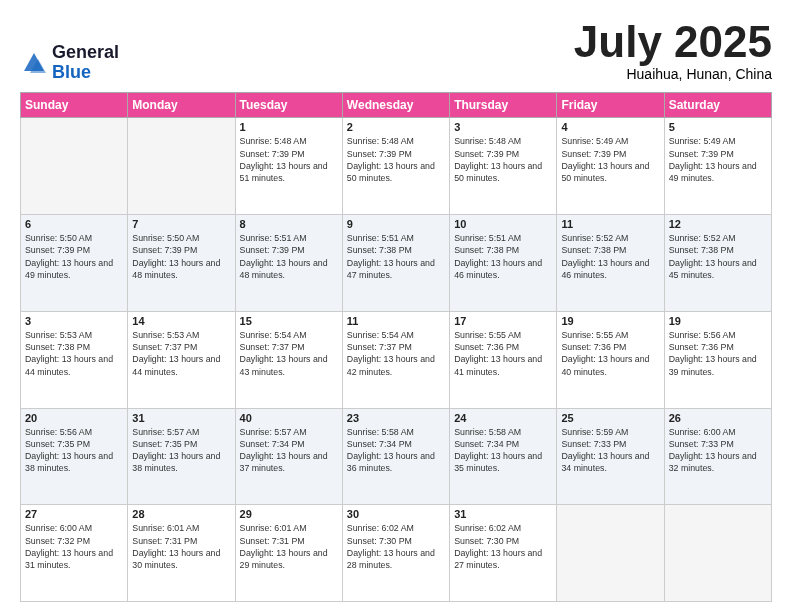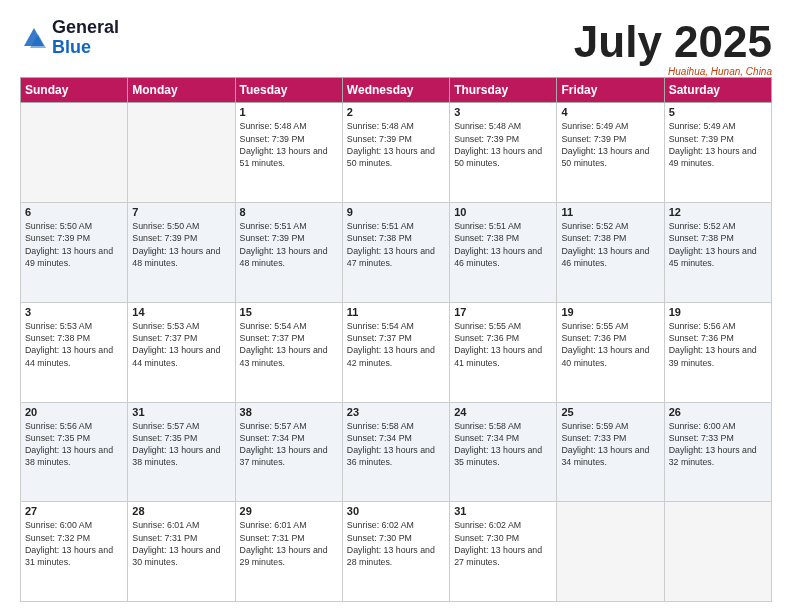--- a/index.html
+++ b/index.html
@@ -13,21 +13,22 @@
     .page {
       width: 792px;
       height: 612px;
       padding: 18px 20px 10px 20px;
       display: flex;
       flex-direction: column;
     }
     .header {
       display: flex;
       justify-content: space-between;
-      align-items: flex-start;
+      align-items: flex-end;
+      margin-bottom: 10px;
     }
     .logo {
       display: flex;
       align-items: center;
       gap: 4px;
     }
     .logo-text {
       font-size: 18px;
       font-weight: bold;
       line-height: 1.1;
@@ -41,32 +42,31 @@
     .title-block {
       text-align: right;
     }
     .title-month {
       font-size: 44px;
       font-weight: bold;
       color: #222;
       line-height: 1.1;
     }
     .title-location {
-      font-size: 10px;
-      color: #c2410c;
-      font-style: italic;
+      font-size: 14px;
+      color: #000000;
     }
     .calendar {
       flex: 1;
       border-collapse: collapse;
       width: 100%;
       table-layout: fixed;
     }
     .calendar th {
-      background-color: #be185d;
+      background-color: #ec4899;
       color: #fff;
       font-size: 12px;
       font-weight: bold;
       padding: 5px 4px;
       text-align: left;
       border: 1px solid #aaa;
     }
     .calendar td {
       border: 1px solid #ccc;
       vertical-align: top;
@@ -258,21 +258,21 @@
 Sunset: 7:35 PM
 Daylight: 13 hours and 38 minutes.</div>
           </td>
           <td>
             <span class="day-number">31</span>
             <div class="day-info">Sunrise: 5:57 AM
 Sunset: 7:35 PM
 Daylight: 13 hours and 38 minutes.</div>
           </td>
           <td>
-            <span class="day-number">38</span>
+            <span class="day-number">40</span>
             <div class="day-info">Sunrise: 5:57 AM
 Sunset: 7:34 PM
 Daylight: 13 hours and 37 minutes.</div>
           </td>
           <td>
             <span class="day-number">23</span>
             <div class="day-info">Sunrise: 5:58 AM
 Sunset: 7:34 PM
 Daylight: 13 hours and 36 minutes.</div>
           </td>

